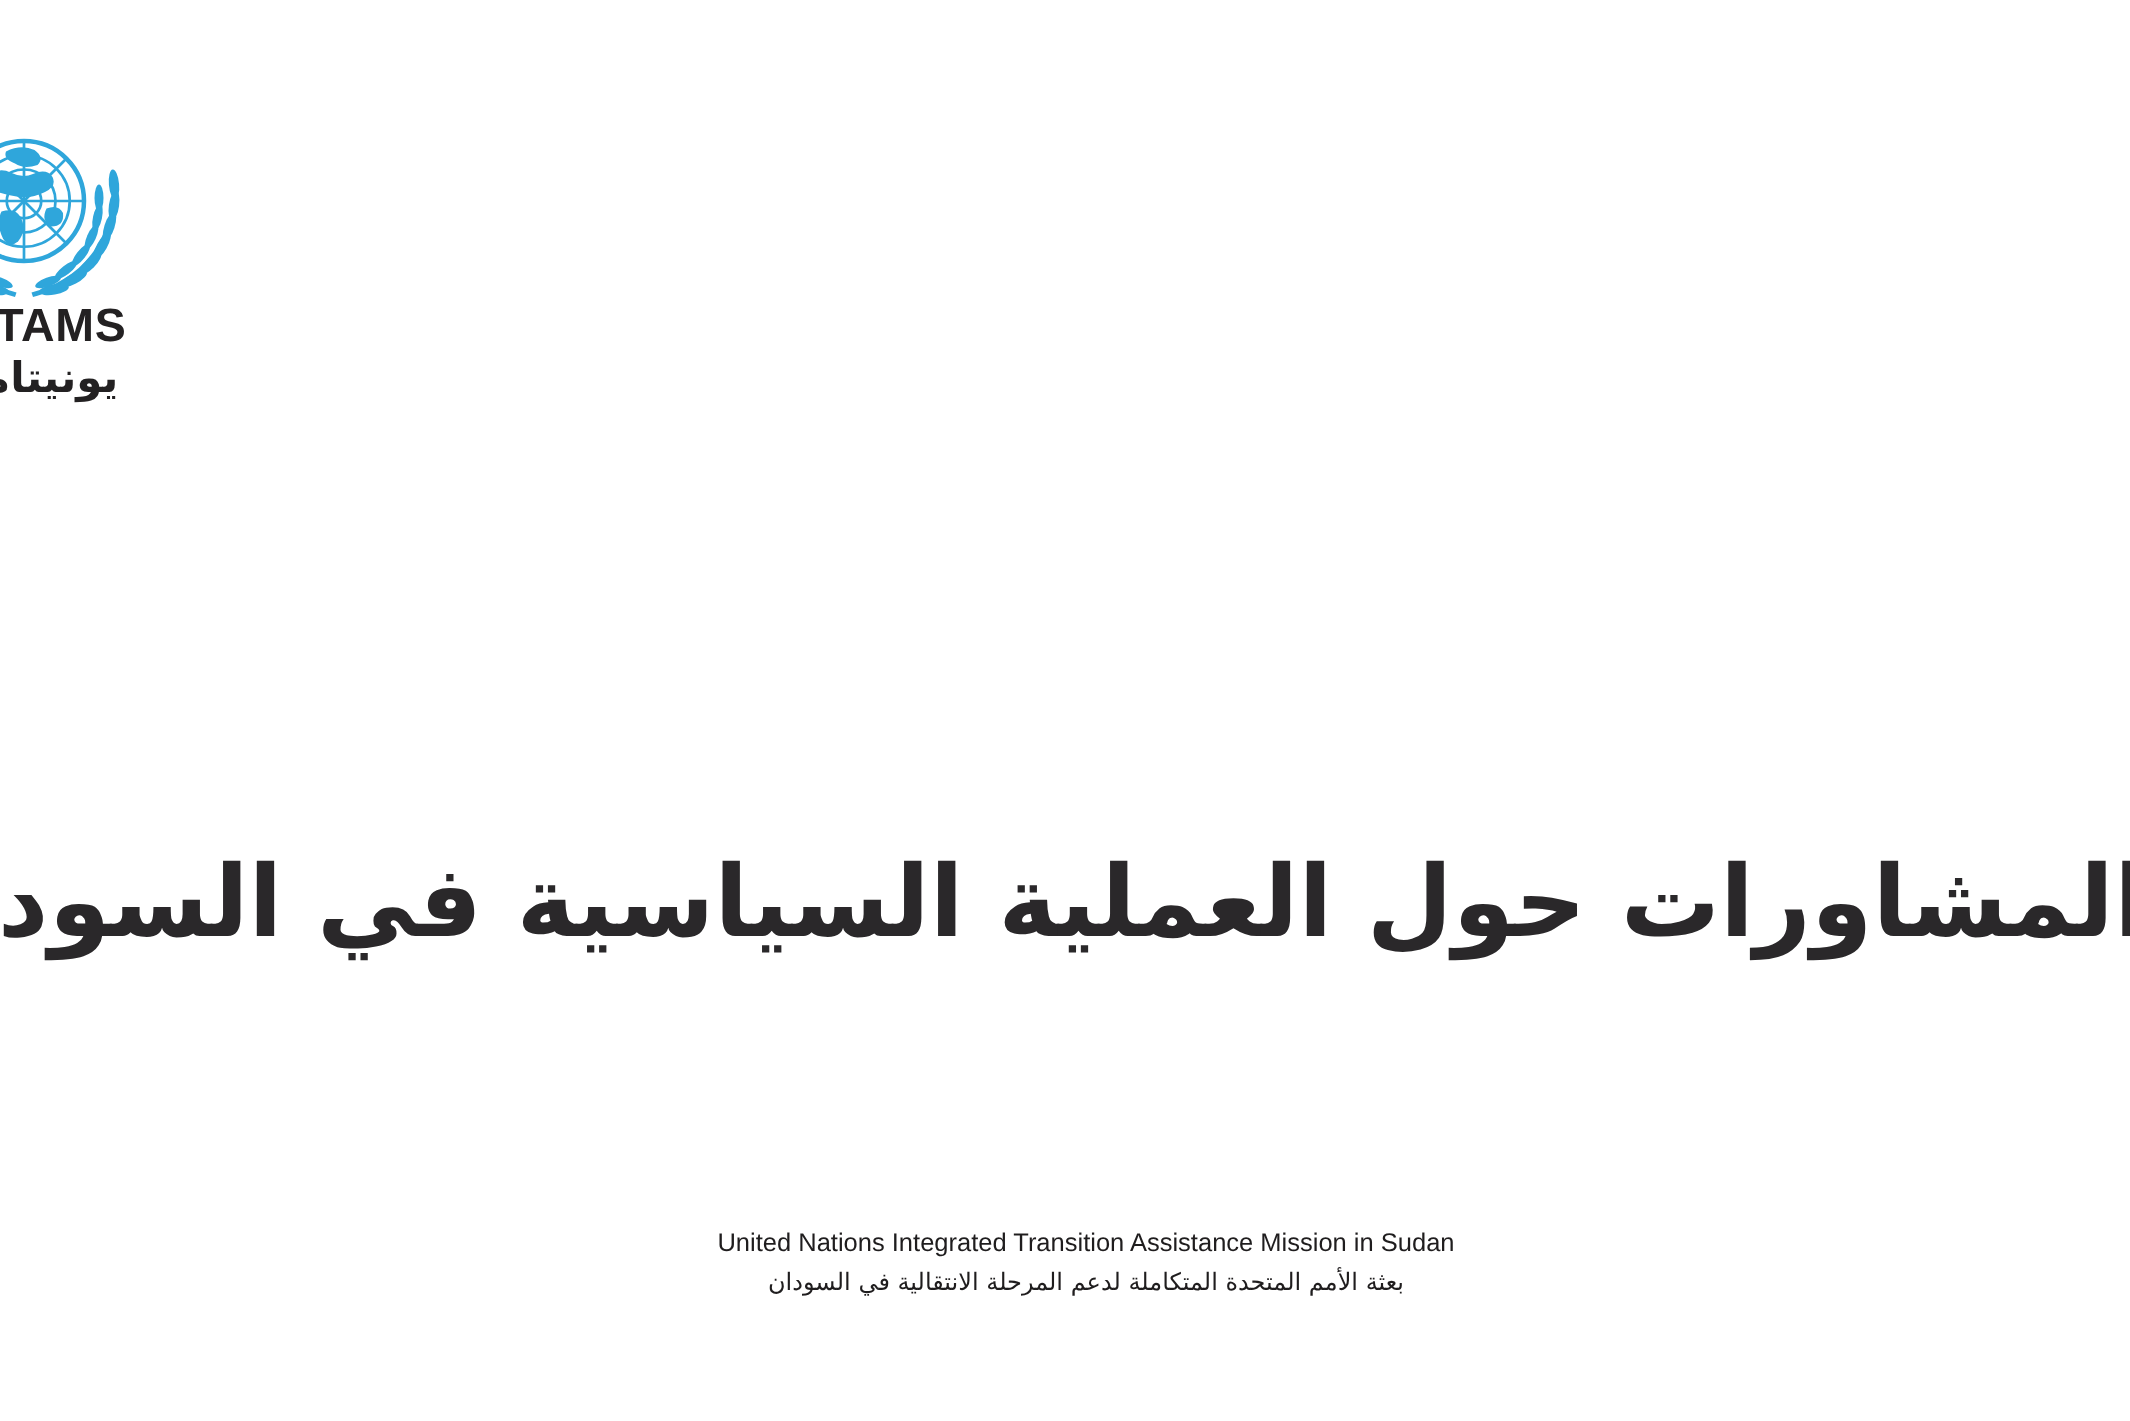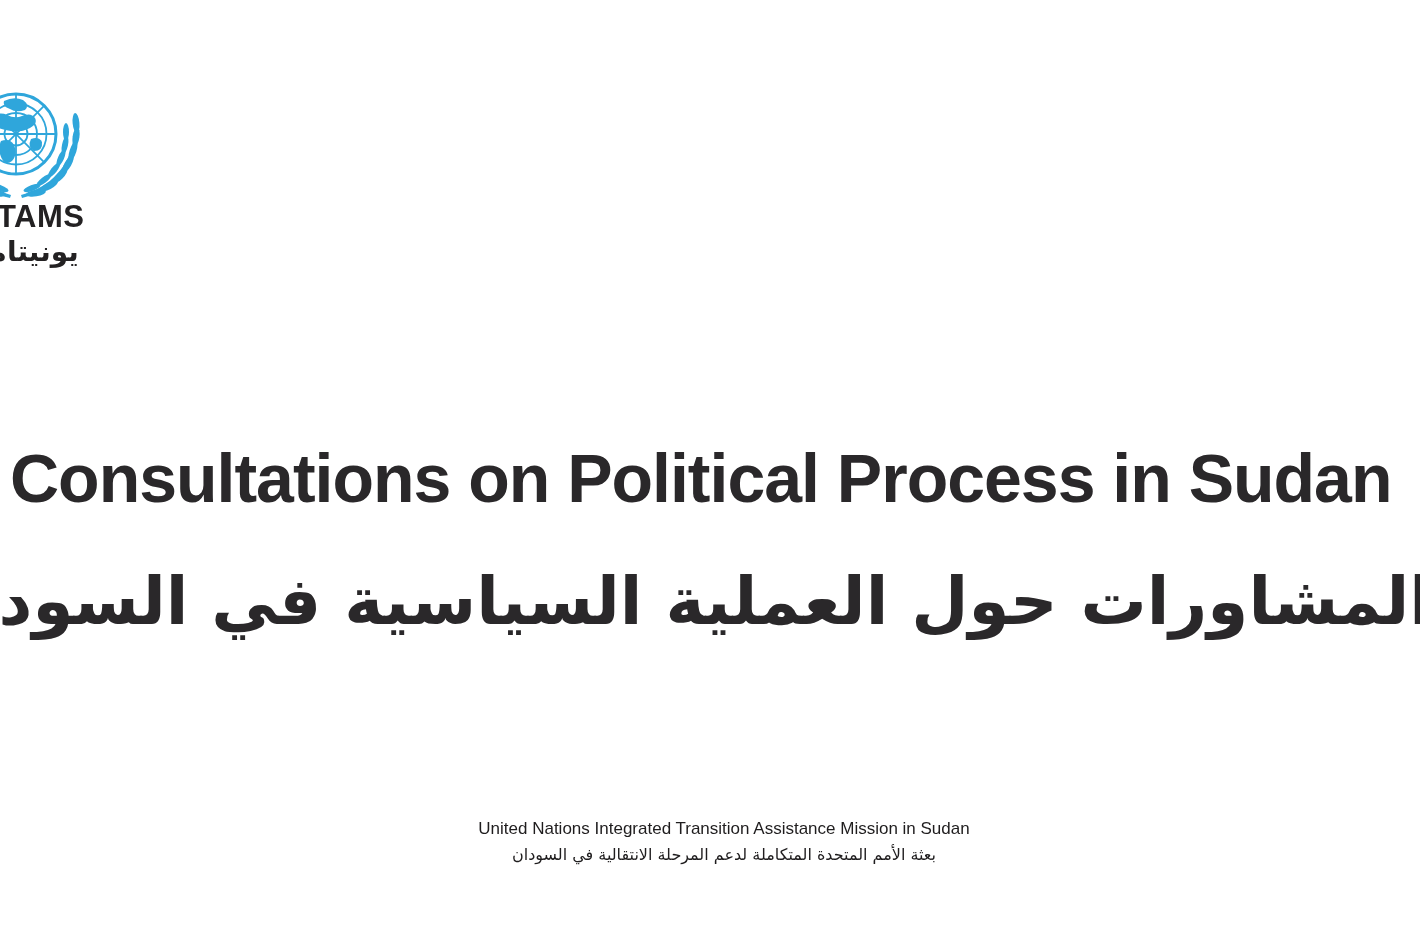--- a/index.html
+++ b/index.html
@@ -157,21 +157,20 @@
           <ellipse rx="9" ry="3" transform="translate(122 48) rotate(-90)"></ellipse>
         </g>
       </g>
     </svg>
   </div>
 
   <div class="logo-wordmark-en">UNITAMS</div>
 
   <div class="logo-wordmark-ar">يونيتامس</div>
 
-  <h1 class="title-en">Consultations on Political Process in Sudan</h1>
 
   <h1 class="title-ar">المشاورات حول العملية السياسية في السودان</h1>
 
   <div class="footer">
     <div class="footer-line-en">United Nations Integrated Transition Assistance Mission in Sudan</div>
     <div class="footer-line-ar">بعثة الأمم المتحدة المتكاملة لدعم المرحلة الانتقالية في السودان</div>
   </div>
 
 </div>
 

